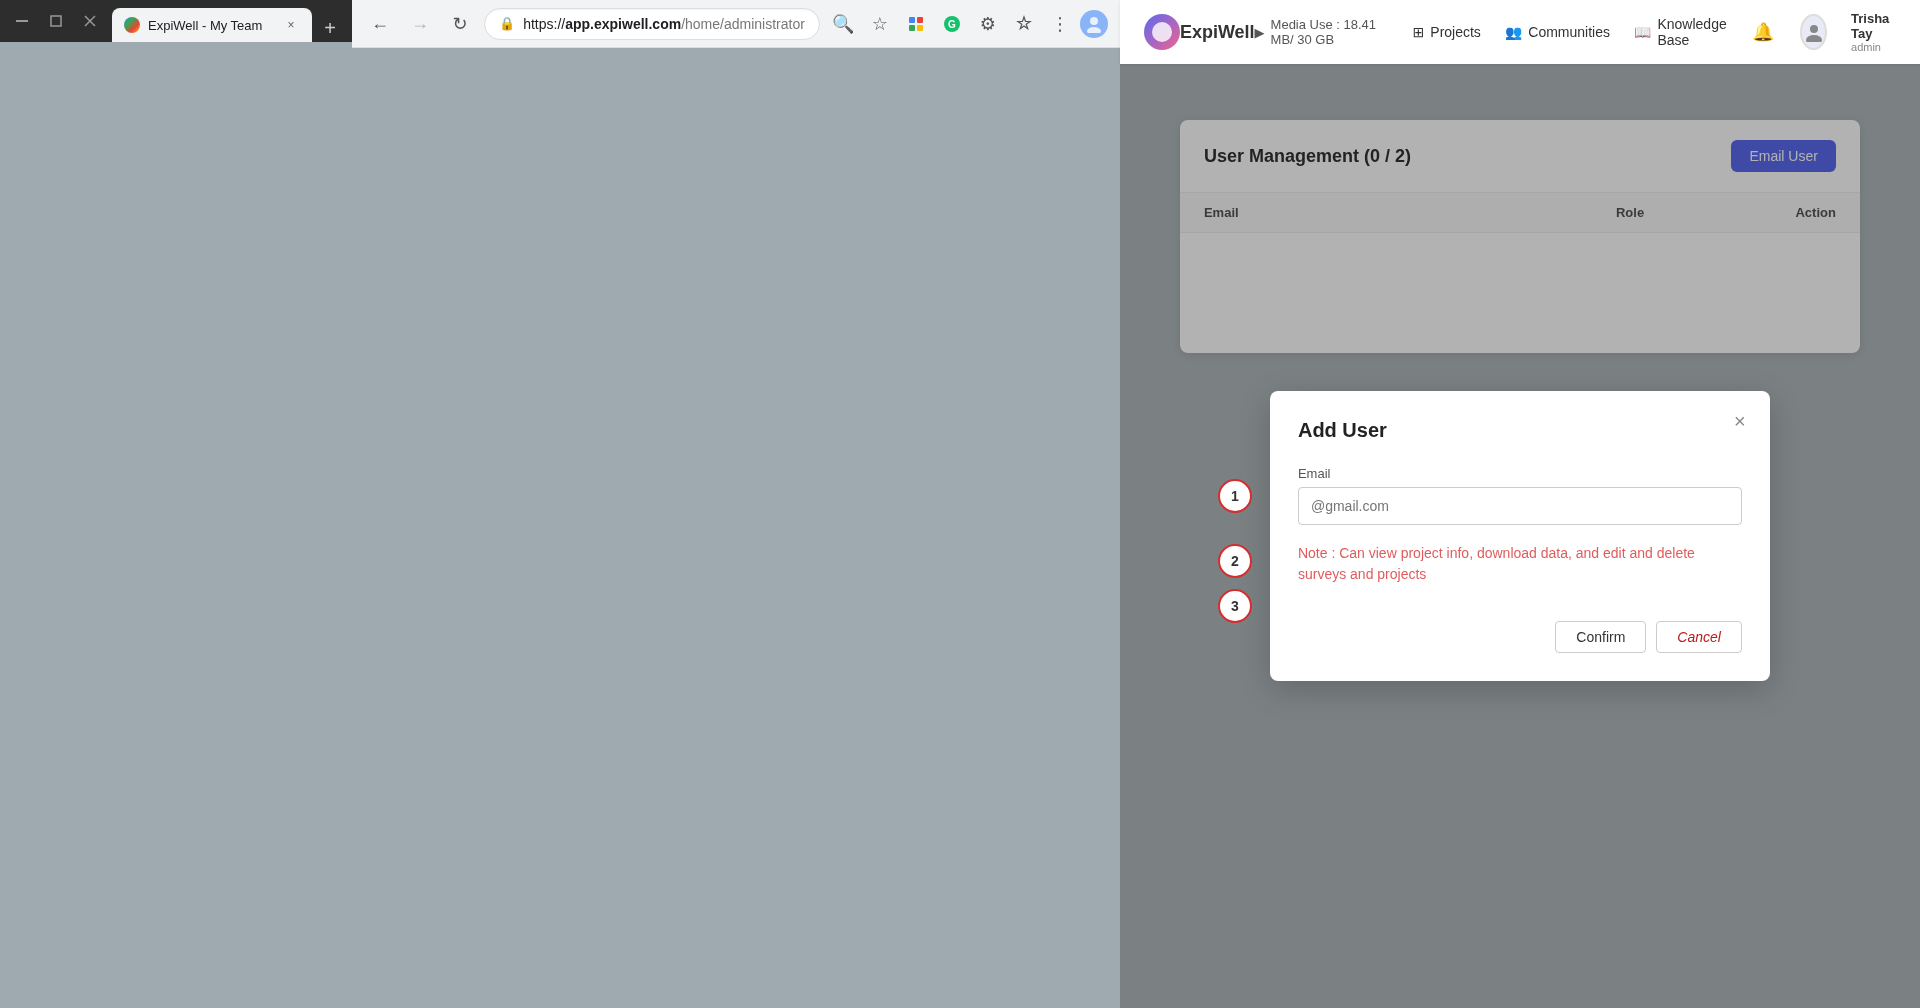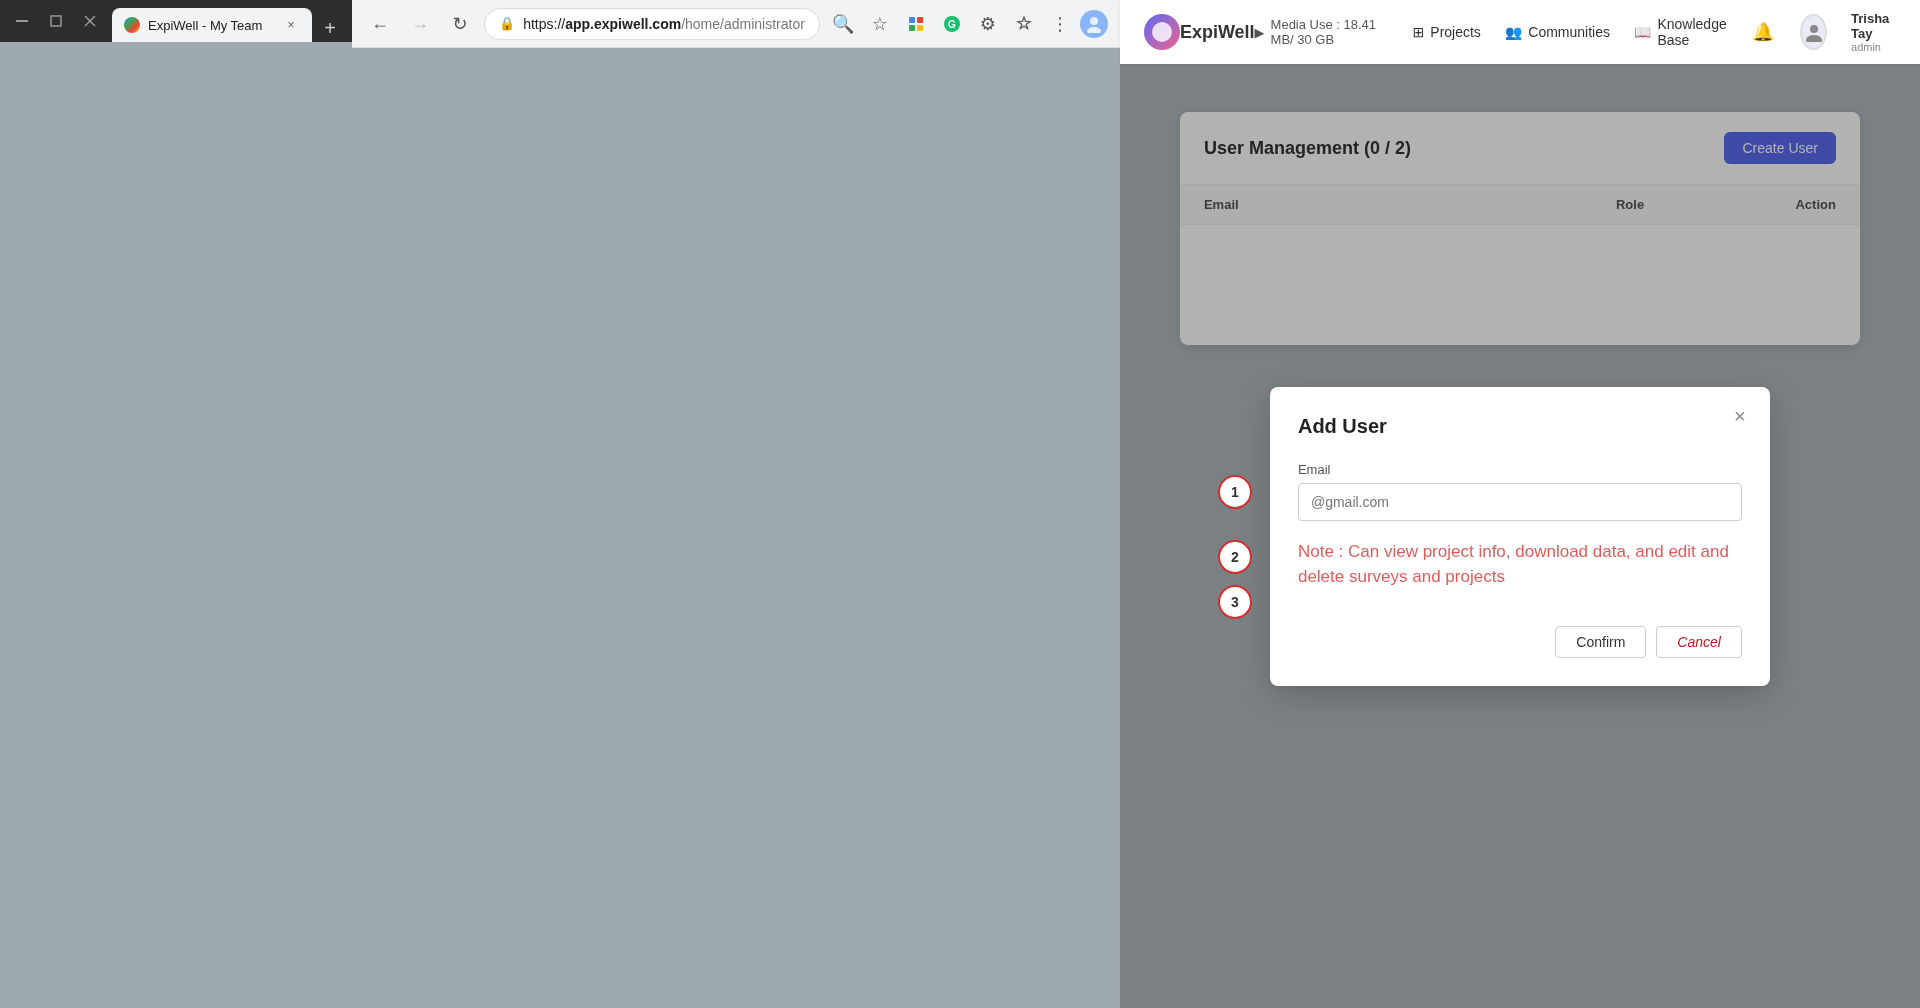--- a/index.html
+++ b/index.html
@@ -94,21 +94,21 @@
 
     
     .main-content { flex: 1; padding: 40px; position: relative; }
 
     
     .user-mgmt-panel {
       background: white;
       border-radius: 8px;
       padding: 0;
       width: 680px;
-      margin: 8px auto;
+      margin: 16px auto;
       box-shadow: 0 2px 8px rgba(0,0,0,0.1);
     }
     .panel-header {
       padding: 20px 24px;
       display: flex;
       align-items: center;
       justify-content: space-between;
       border-bottom: 1px solid #f0f0f0;
     }
     .panel-title { font-size: 18px; font-weight: 600; color: #333; }
@@ -188,21 +188,21 @@
     .select-wrapper { position: relative; }
     .select-arrow {
       position: absolute;
       right: 12px;
       top: 50%;
       transform: translateY(-50%);
       pointer-events: none;
       color: #555;
       font-size: 12px;
     }
-    .note-text { font-size: 17px; color: #e05c5c; line-height: 1.5; margin-bottom: 32px; }
+    .note-text { font-size: 14px; color: #e05c5c; line-height: 1.5; margin-bottom: 32px; }
 
     
     .annotation-circle {
       width: 34px; height: 34px;
       border-radius: 50%;
       border: 2.5px solid #d32f2f;
       background: white;
       display: flex; align-items: center; justify-content: center;
       font-size: 14px; font-weight: 700; color: #333;
       position: absolute;
@@ -364,21 +364,21 @@
           <span class="user-role">admin</span>
         </div>
       </div>
     </div>
 
     <div class="main-content">
 
       <div class="user-mgmt-panel">
         <div class="panel-header">
           <span class="panel-title">User Management (0 / 2)</span>
-          <button class="create-user-btn">Create User</button>
+          <button class="create-user-btn">Email User</button>
         </div>
         <div class="panel-table">
           <div class="table-header">
             <div class="col-email">Email</div>
             <div class="col-role">Role</div>
             <div class="col-action">Action</div>
           </div>
           <div class="table-body"></div>
         </div>
       </div>

